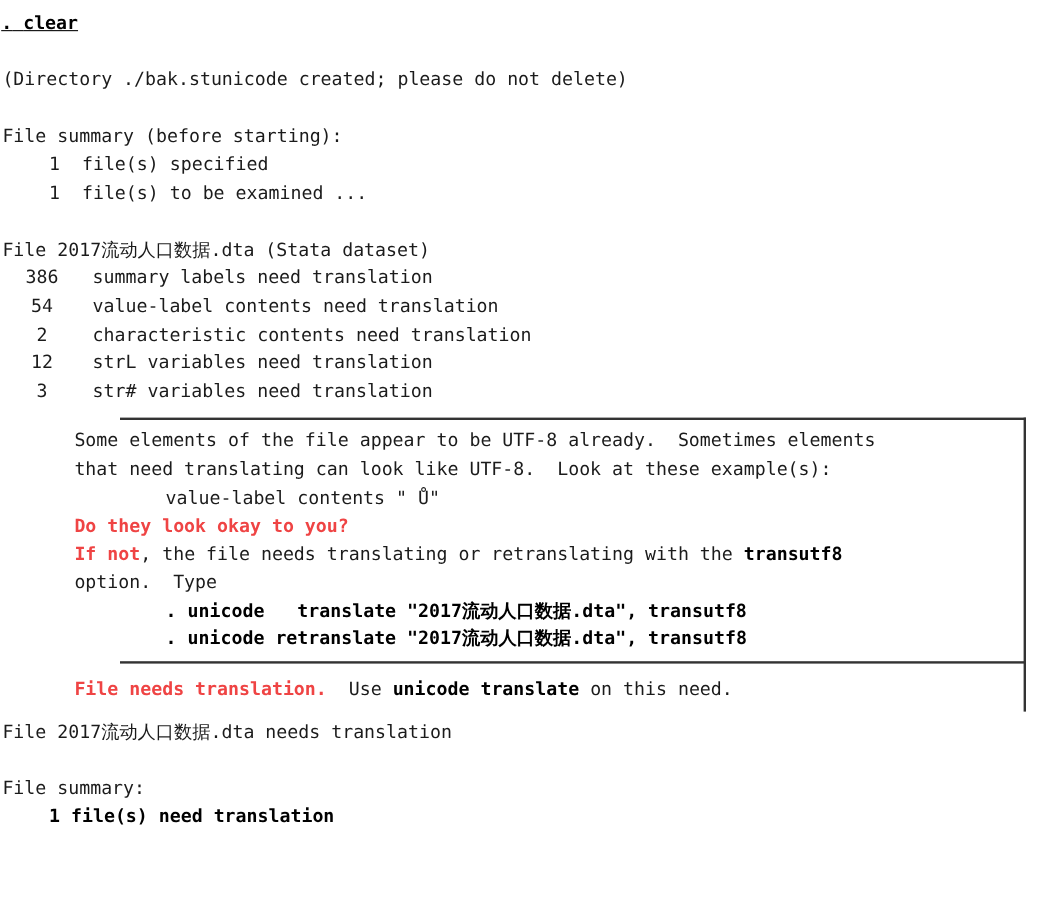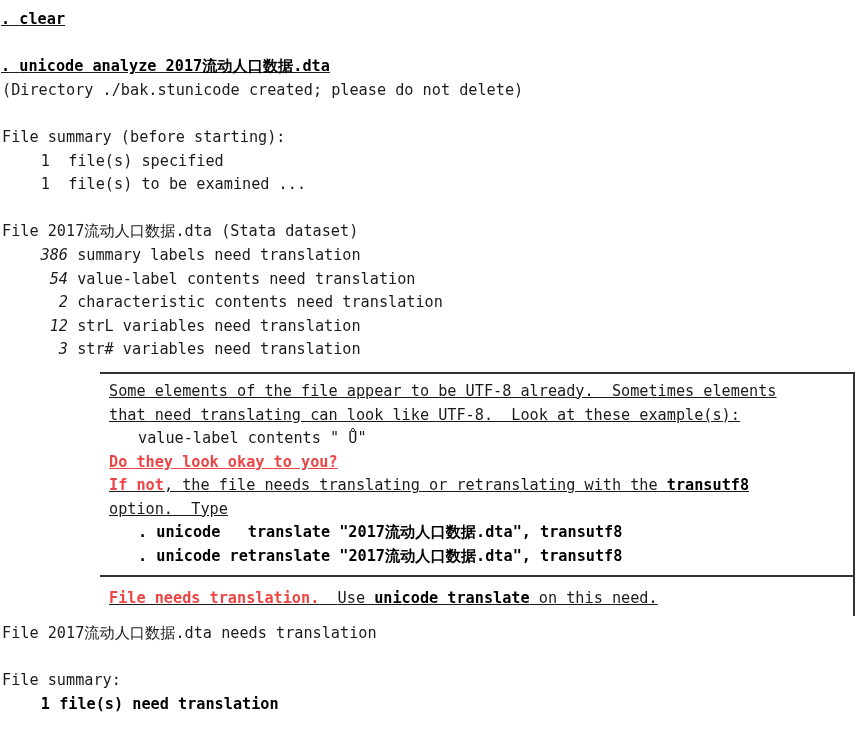--- a/index.html
+++ b/index.html
@@ -25,42 +25,41 @@
 
   .line {
     white-space: pre;
     height: 23.6px;
   }
   .line.blank { }
 
   
   .ind0  { padding-left: 1px; text-decoration: underline; }
   .ind2  { padding-left: 2px; }
-  .ind11 { padding-left: 109px; text-decoration: underline; }
+  .ind11 { padding-left: 62px; }
   .ind15 { padding-left: 138px; }
 
   b, .b {
     font-weight: bold;
     color: #000000;
   }
   .redb {
     color: #ef4444;
     font-weight: bold;
   }
 
   .num {
     display: inline-block;
     width: 48px;
     text-align: right;
   }
   .num-wide {
     display: inline-block;
     width: 66px;
-    text-align: right;
-    font-style: italic;
+    text-align: center;
   }
 
   .rule {
     height: 0;
     border-top: 2px solid #333333;
     margin-left: 100px;
     margin-right: 10px;
   }
   .rule-mid {
     height: 0;
@@ -87,21 +86,20 @@
 </style>
 </head>
 <body>
 
 <div class="console">
 
   <div class="line ind0"><span class="b">.</span><span class="b"> </span><span class="b">clear</span></div>
 
   <div class="line blank">&nbsp;</div>
 
-  <div class="line ind0"><span class="b">.</span><span class="b"> </span><span class="b">unicode analyze 2017流动人口数据.dta</span></div>
 
   <div class="line ind2">(Directory ./bak.stunicode created; please do not delete)</div>
 
   <div class="line blank">&nbsp;</div>
 
   <div class="line ind2">File summary (before starting):</div>
 
   <div class="line ind2"><span class="num">1</span><span>  </span><span>file(s) specified</span></div>
 
   <div class="line ind2"><span class="num">1</span><span>  </span><span>file(s) to be examined ...</span></div>

